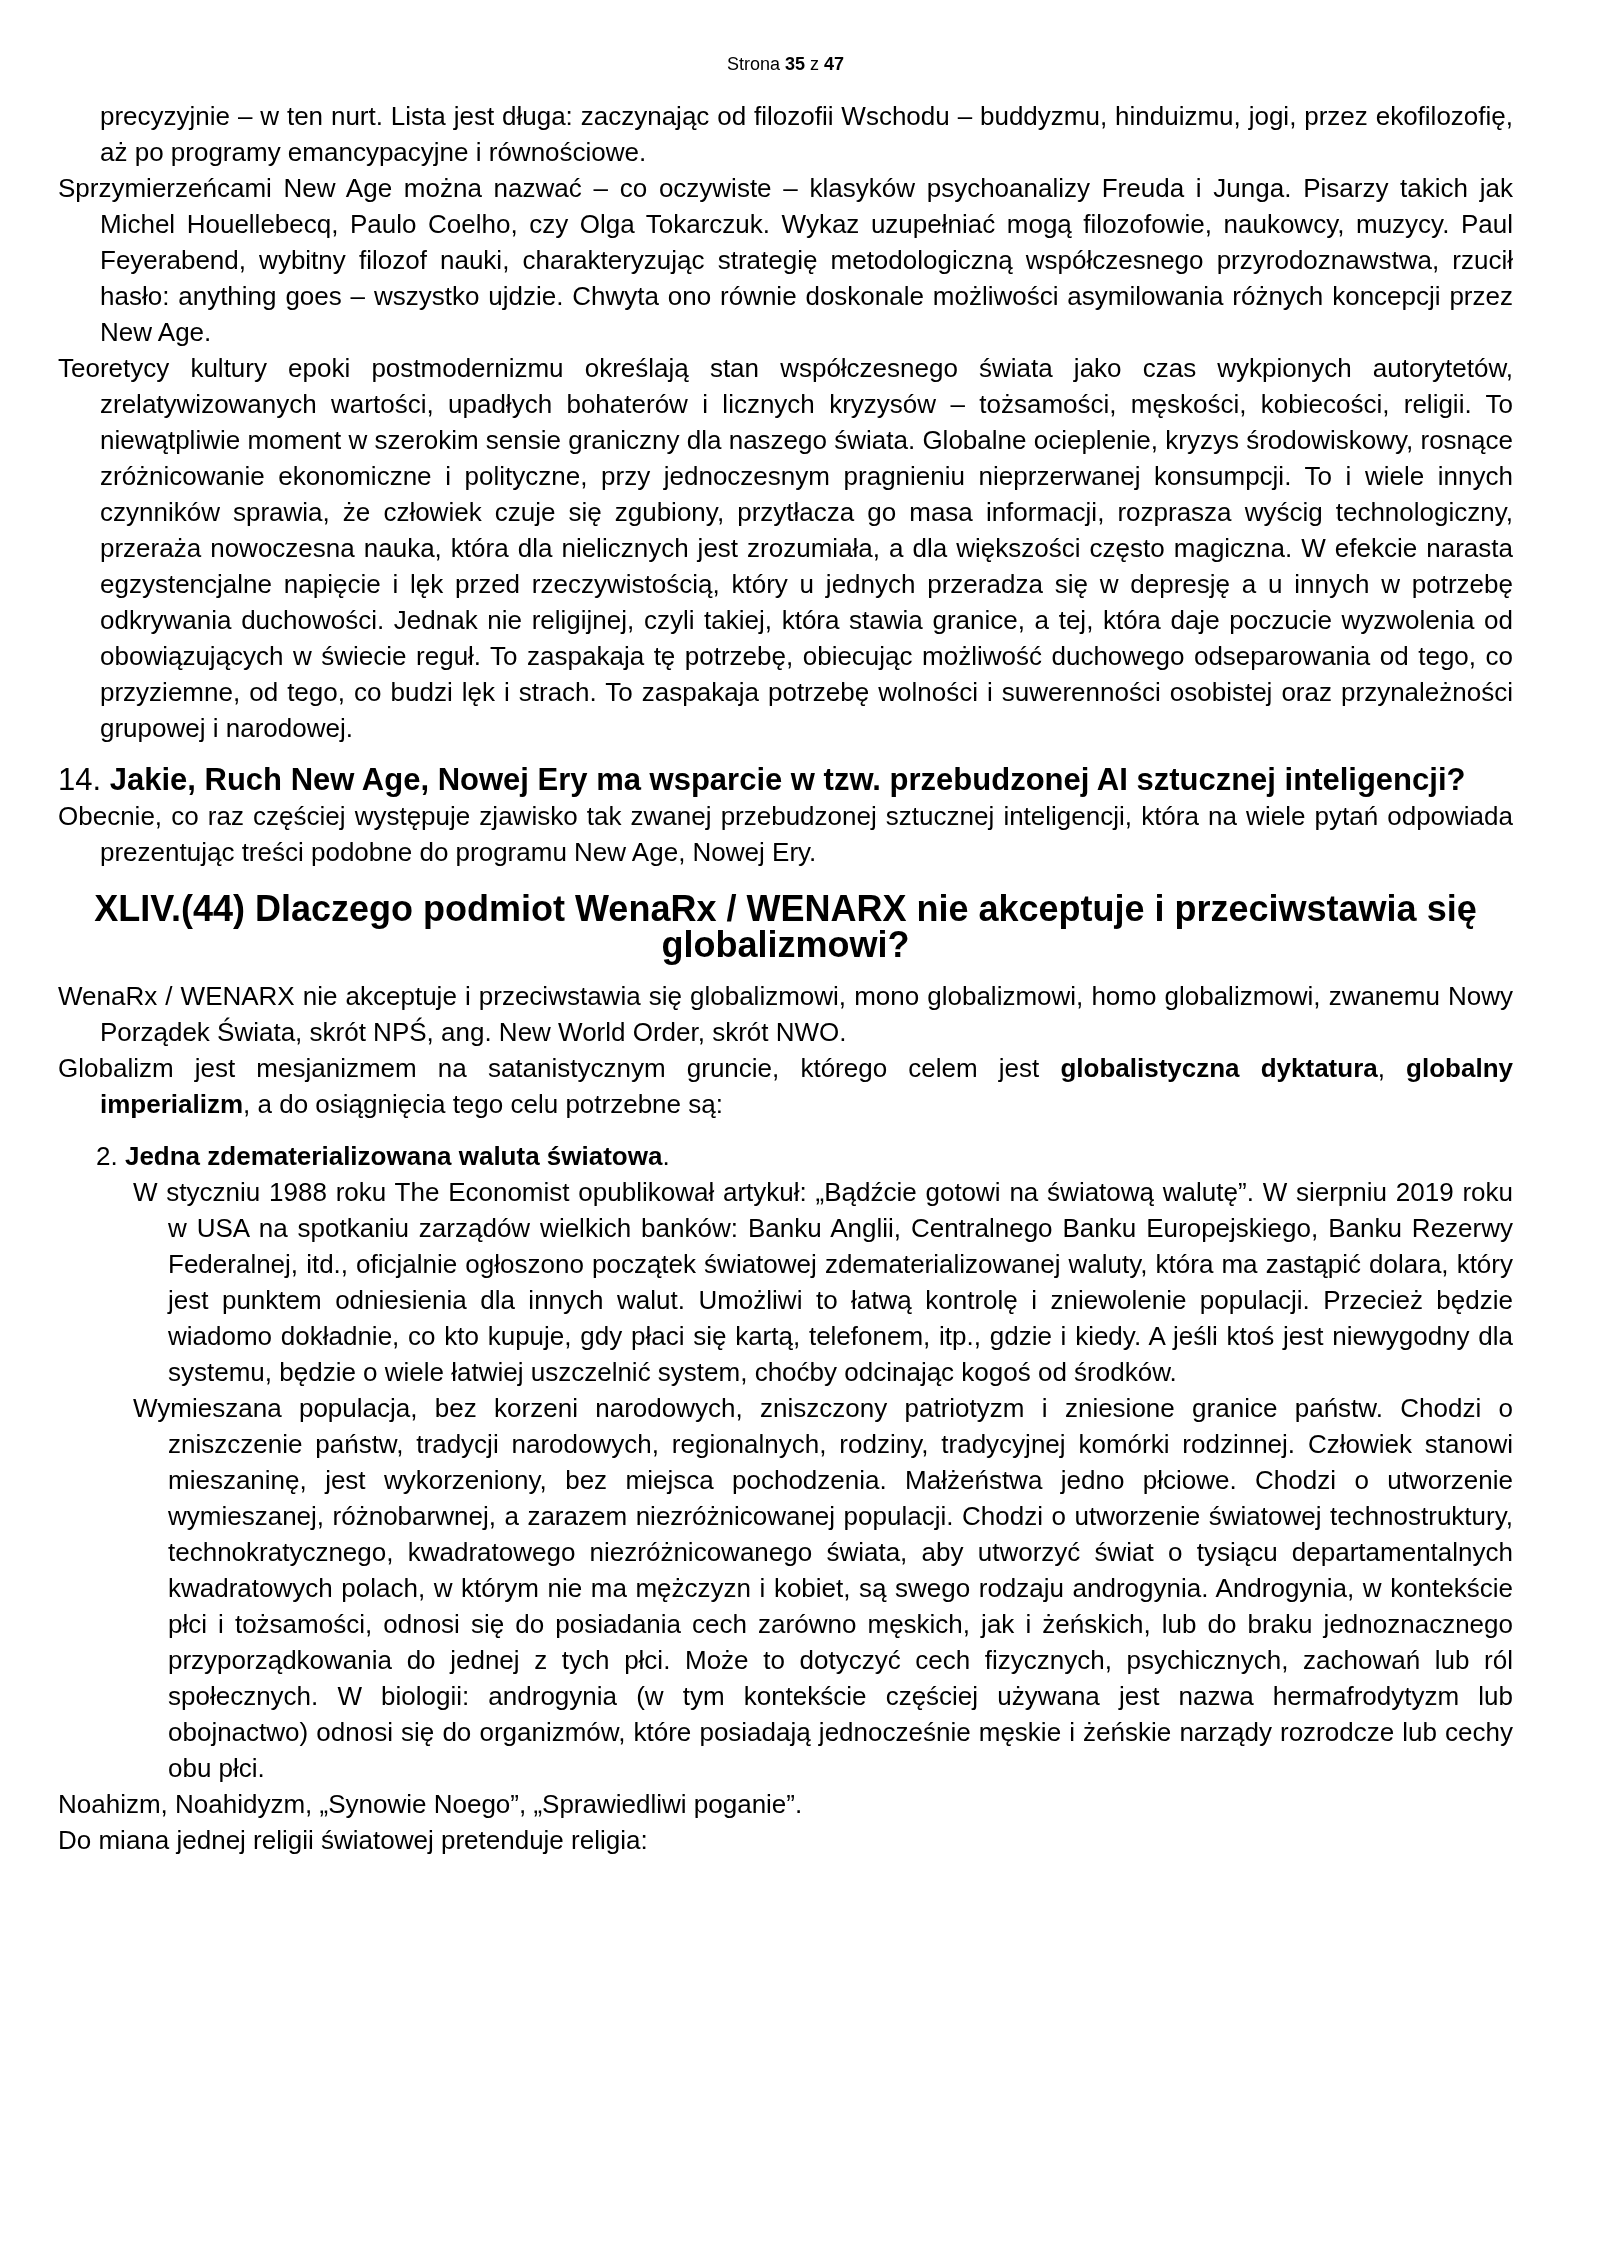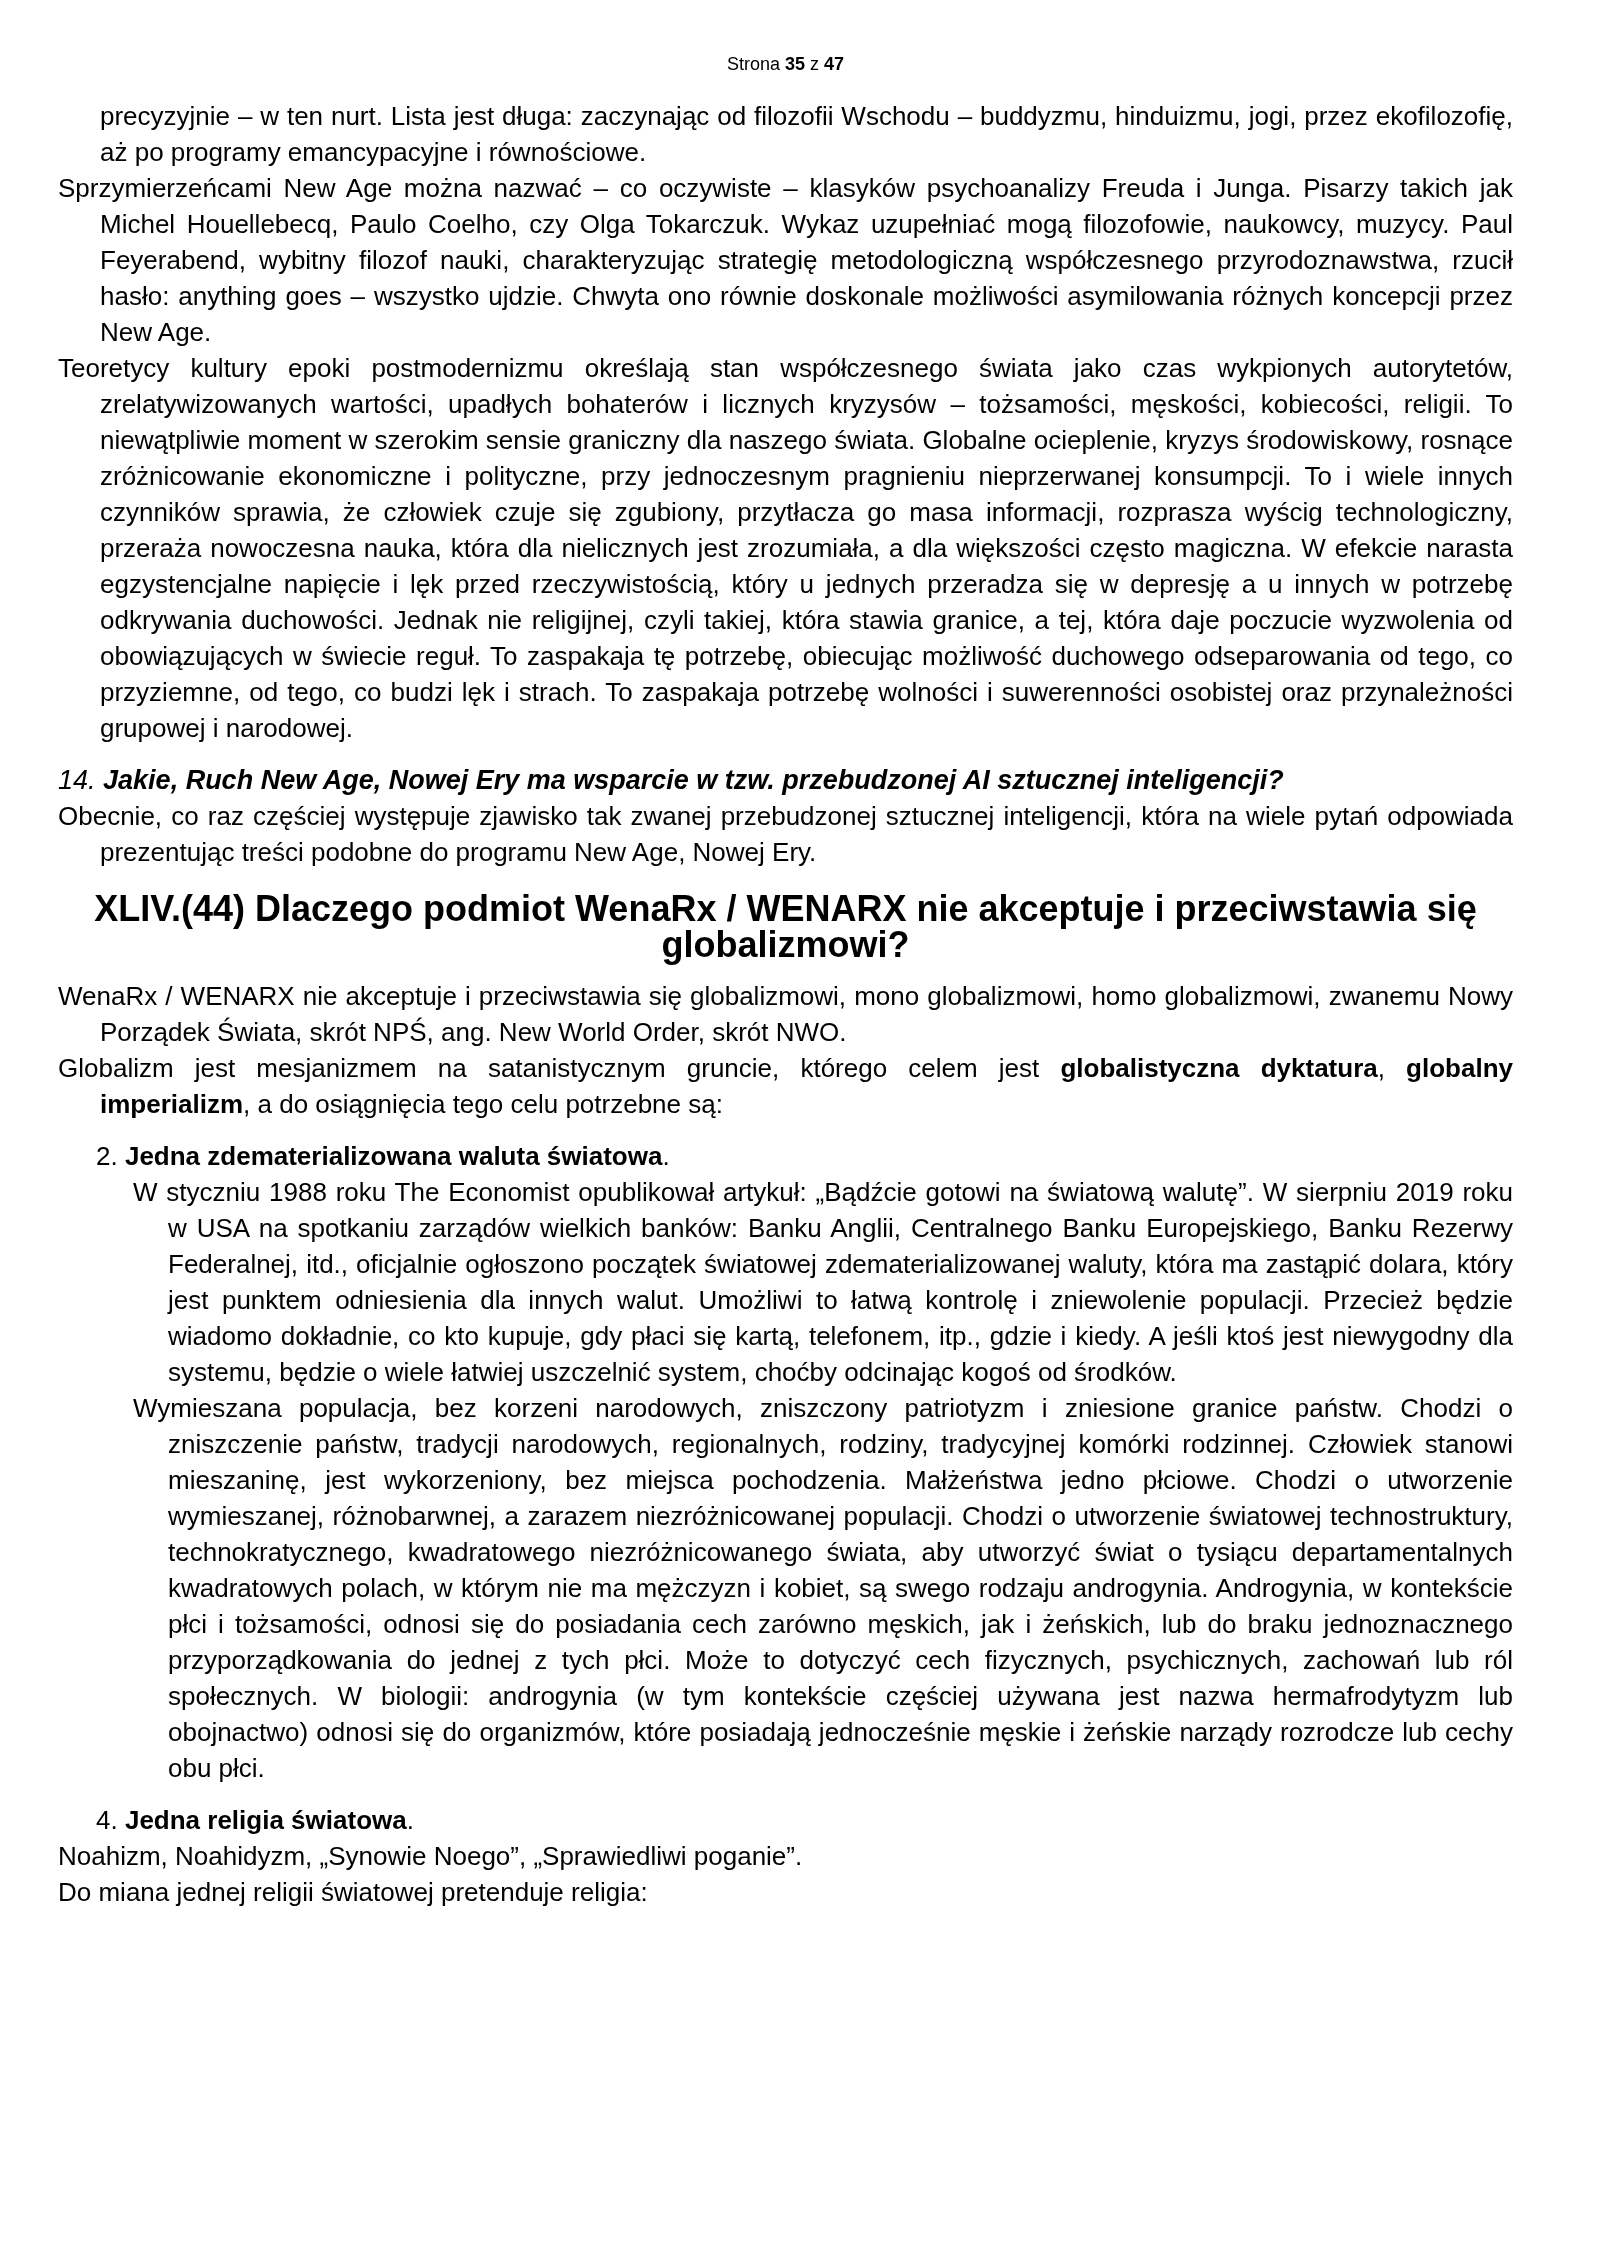--- a/index.html
+++ b/index.html
@@ -30,21 +30,21 @@
   .p { text-align: justify; }
   
   .cont { padding-left: 42px; margin-top: 18px; }
   
   .hang { padding-left: 42px; text-indent: -42px; }
   
   .li2 { padding-left: 75px; text-indent: -37px; }
   
   .sub { padding-left: 110px; text-indent: -35px; }
   .gap { margin-top: 16px; }
-  .h-q { font-size: 27px; font-style: italic; }
+  .h-q { font-size: 31px; }
   .h-chapter {
     font-weight: bold;
     font-size: 36px;
     text-align: center;
     margin-top: 21px;
     margin-bottom: 15px;
   }
   .b { font-weight: bold; }
 </style>
 </head>
@@ -72,19 +72,18 @@
   <p class="p hang"><span>Globalizm jest mesjanizmem na satanistycznym gruncie, którego celem jest </span><span class="b">globalistyczna dyktatura</span><span>, </span><span class="b">globalny imperializm</span><span>, a do osiągnięcia tego celu potrzebne są:</span></p>
 
 
   <p class="p li2 gap"><span>2.</span> <span class="b">Jedna zdematerializowana waluta światowa</span><span>.</span></p>
 
   <p class="p sub"><span>W styczniu 1988 roku The Economist opublikował artykuł: „Bądźcie gotowi na światową walutę”. W sierpniu 2019 roku w USA na spotkaniu zarządów wielkich banków: Banku Anglii, Centralnego Banku Europejskiego, Banku Rezerwy Federalnej, itd., oficjalnie ogłoszono początek światowej zdematerializowanej waluty, która ma zastąpić dolara, który jest punktem odniesienia dla innych walut. Umożliwi to łatwą kontrolę i zniewolenie populacji. Przecież będzie wiadomo dokładnie, co kto kupuje, gdy płaci się kartą, telefonem, itp., gdzie i kiedy. A jeśli ktoś jest niewygodny dla systemu, będzie o wiele łatwiej uszczelnić system, choćby odcinając kogoś od środków.</span></p>
 
 
   <p class="p sub"><span>Wymieszana populacja, bez korzeni narodowych, zniszczony patriotyzm i zniesione granice państw. Chodzi o zniszczenie państw, tradycji narodowych, regionalnych, rodziny, tradycyjnej komórki rodzinnej. Człowiek stanowi mieszaninę, jest wykorzeniony, bez miejsca pochodzenia. Małżeństwa jedno płciowe. Chodzi o utworzenie wymieszanej, różnobarwnej, a zarazem niezróżnicowanej populacji. Chodzi o utworzenie światowej technostruktury, technokratycznego, kwadratowego niezróżnicowanego świata, aby utworzyć świat o tysiącu departamentalnych kwadratowych polach, w którym nie ma mężczyzn i kobiet, są swego rodzaju androgynia. Androgynia, w kontekście płci i tożsamości, odnosi się do posiadania cech zarówno męskich, jak i żeńskich, lub do braku jednoznacznego przyporządkowania do jednej z tych płci. Może to dotyczyć cech fizycznych, psychicznych, zachowań lub ról społecznych. W biologii: androgynia (w tym kontekście częściej używana jest nazwa hermafrodytyzm lub obojnactwo) odnosi się do organizmów, które posiadają jednocześnie męskie i żeńskie narządy rozrodcze lub cechy obu płci.</span></p>
 
-  <p class="p li2 gap"><span>4.</span> <span class="b">Jedna religia światowa</span><span>.</span></p>
 
   <p class="p"><span>Noahizm, Noahidyzm, „Synowie Noego”, „Sprawiedliwi poganie”.</span></p>
 
   <p class="p"><span>Do miana jednej religii światowej pretenduje religia:</span></p>
 
 </div>
 
 </body></html>

